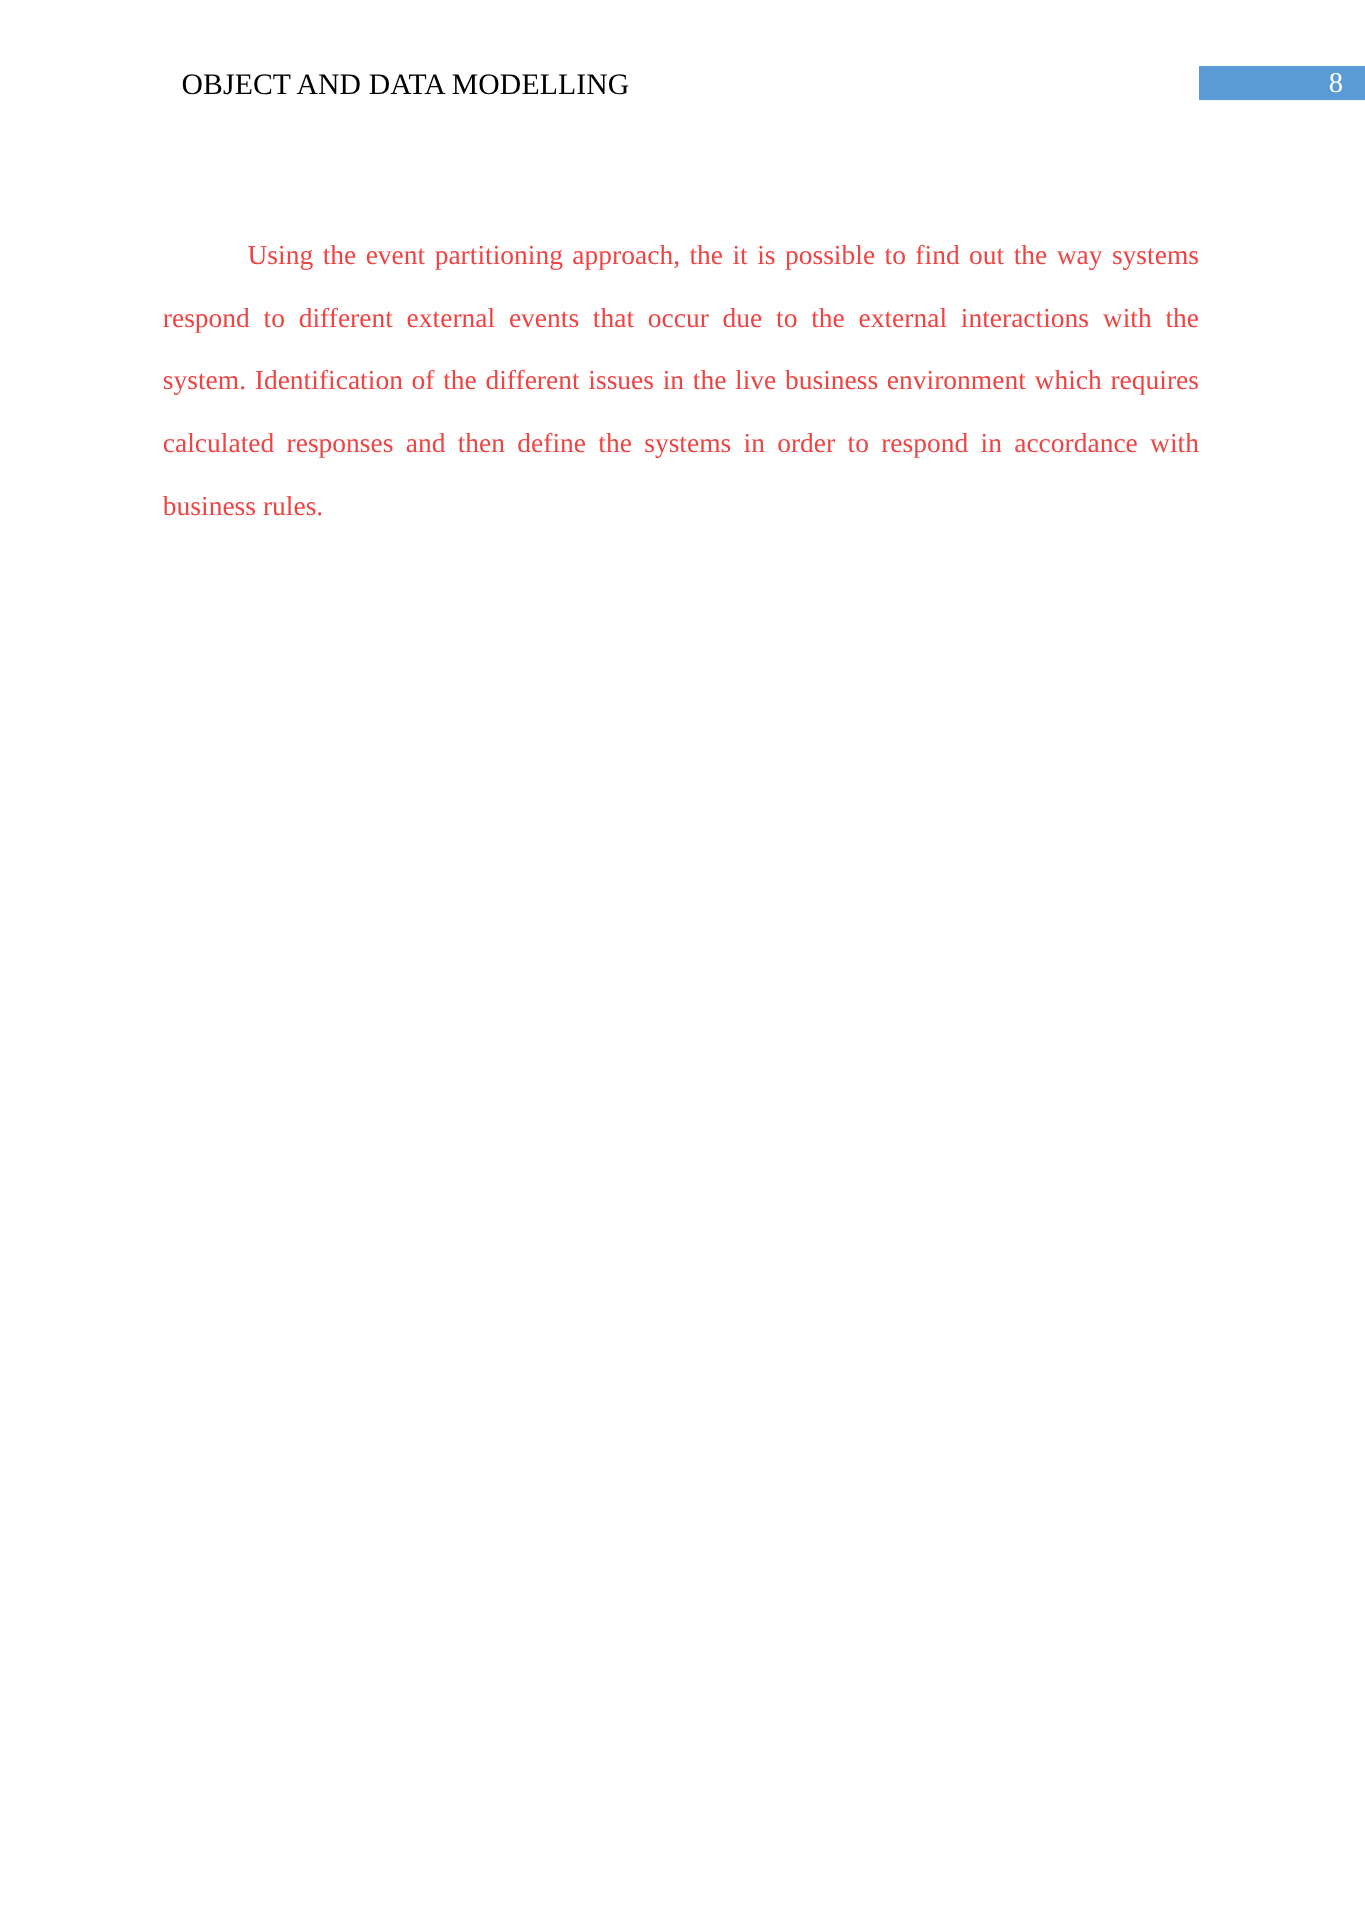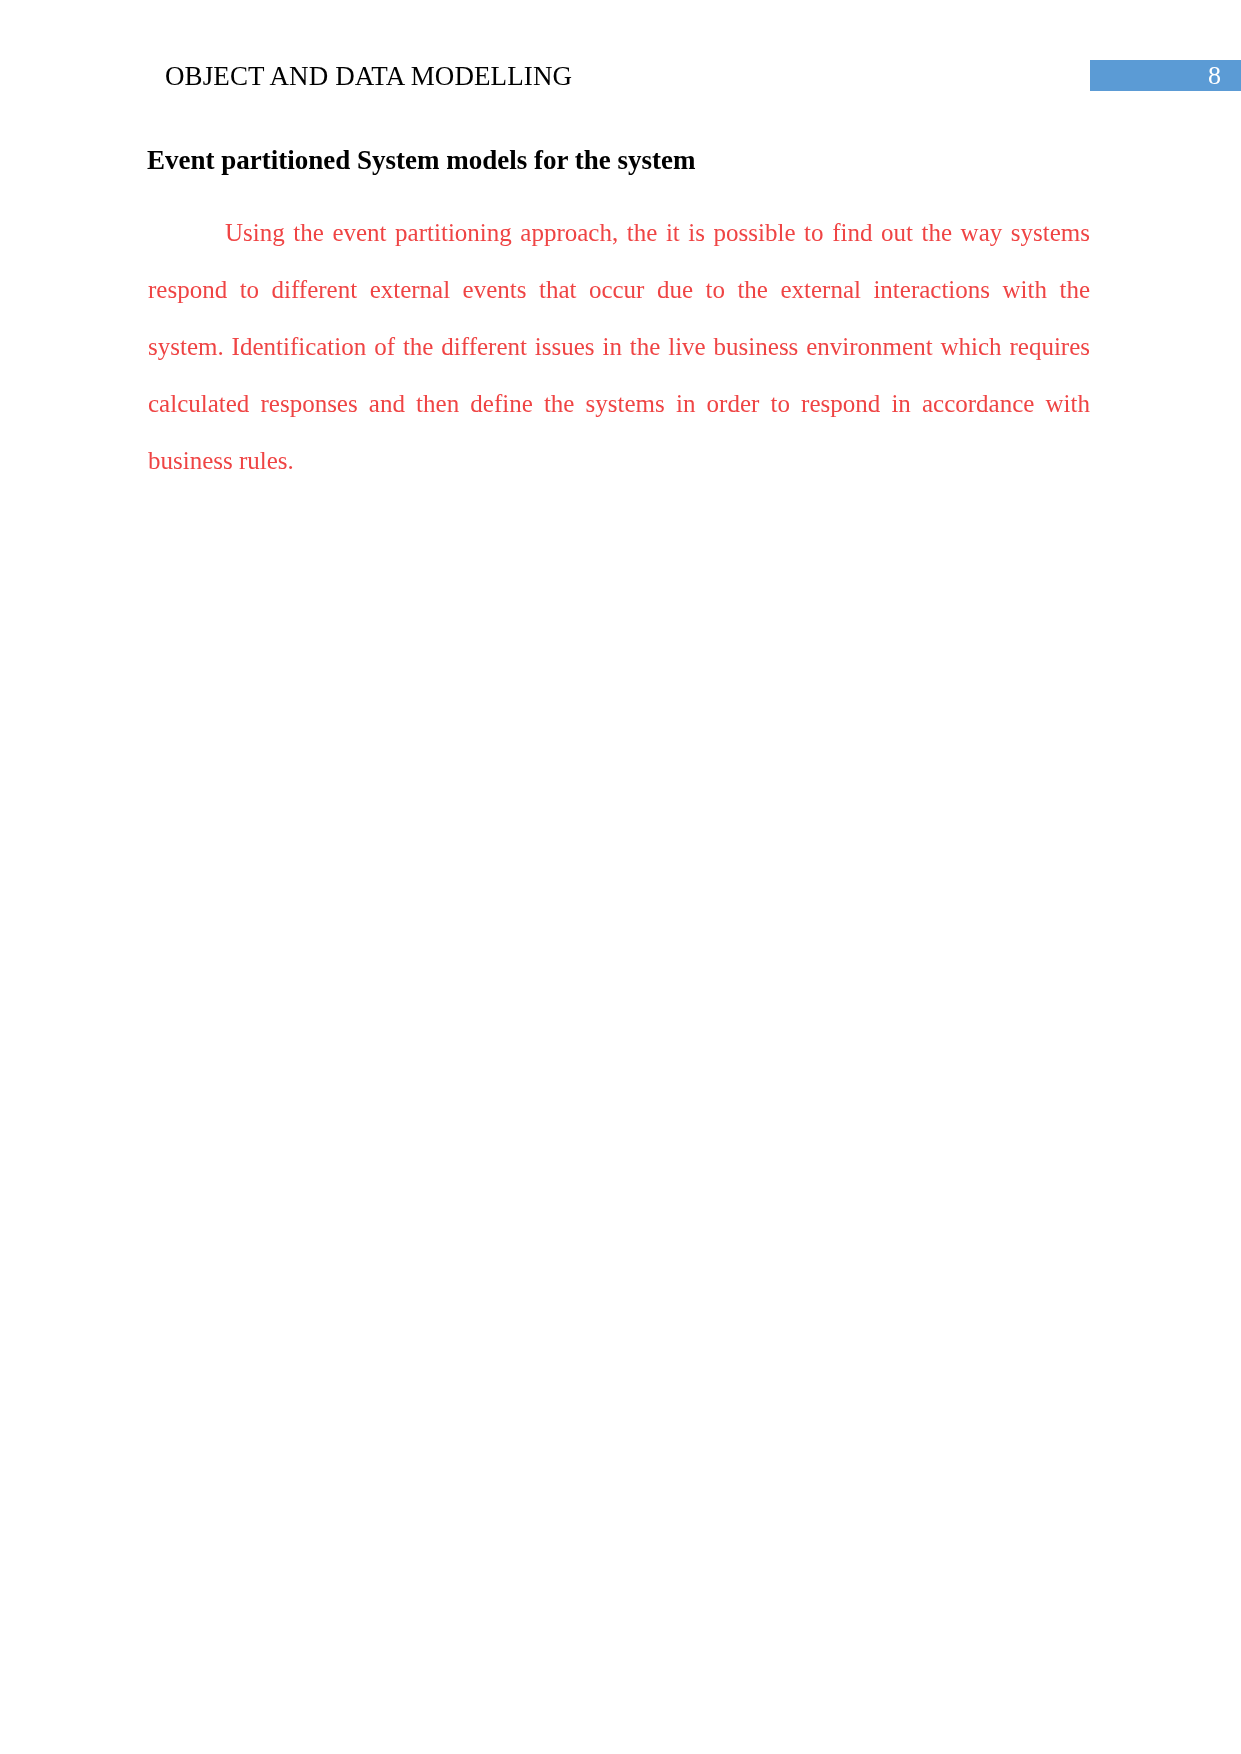--- a/index.html
+++ b/index.html
@@ -20,16 +20,15 @@
   
   .diagram{position:absolute;left:0;top:0;width:1241px;height:1754px;}
 </style>
 </head>
 <body>
 
 <div class="page">
   <div class="hdr-text">OBJECT AND DATA MODELLING</div>
   <div class="pagenum-box"></div>
   <div class="pagenum">8</div>
-  <h1 class="sec">Event partitioned System models for the system</h1>
   <div class="para">Using the event partitioning approach, the it is possible to find out the way systems respond to different external events that occur due to the external interactions with the system. Identification of the different issues in the live business environment which requires calculated responses and then define the systems in order to respond in accordance with business rules.</div>
   <div class="diagram"></div>
 </div>
 
 </body></html>

